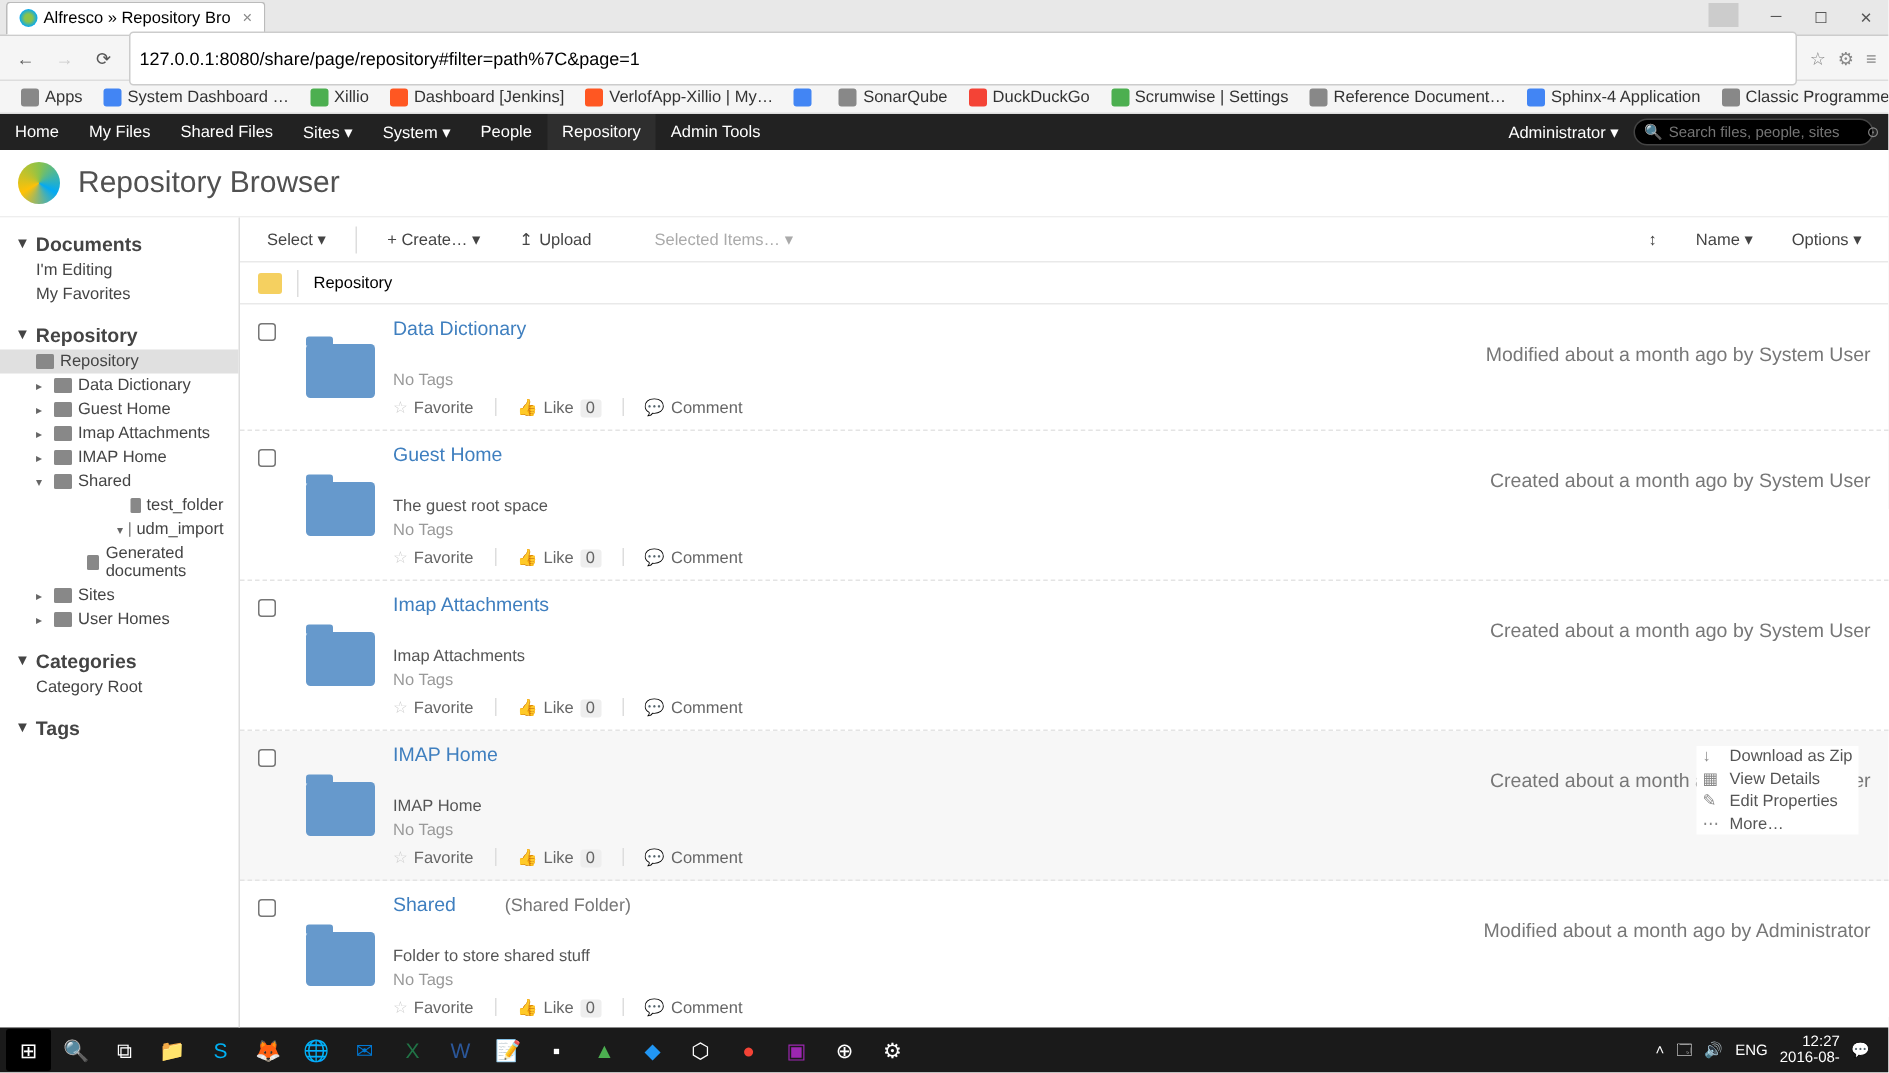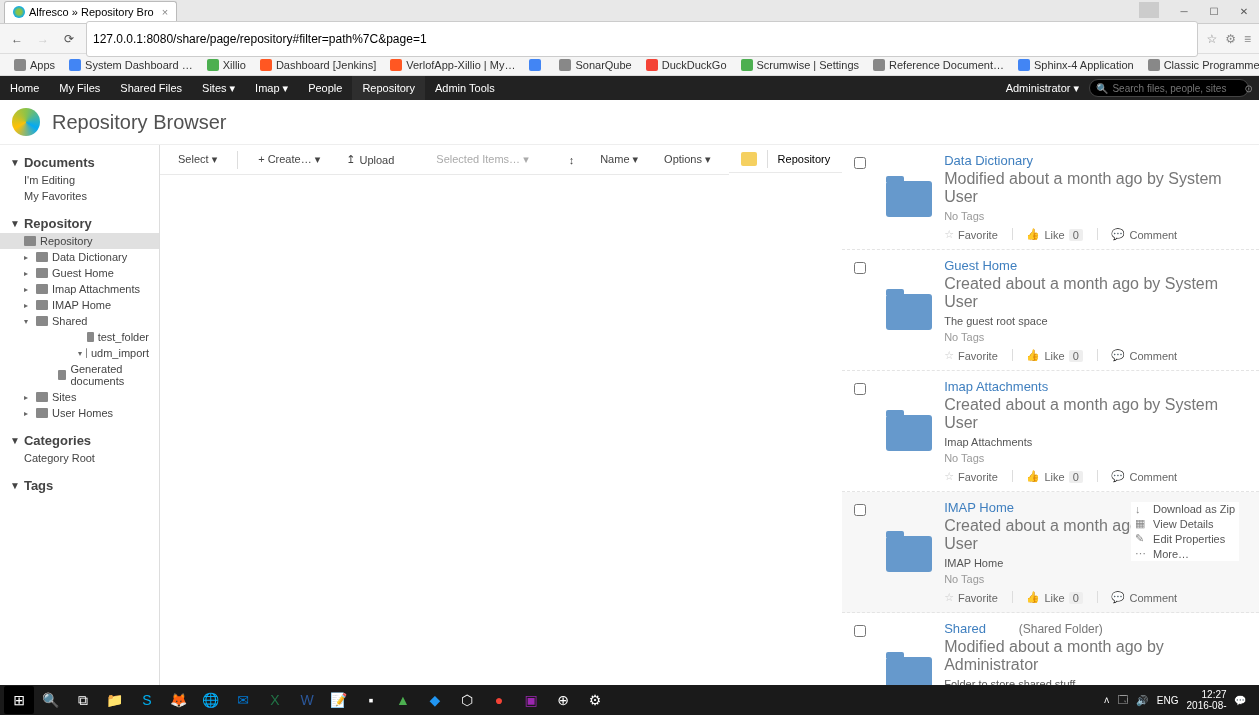--- a/index.html
+++ b/index.html
@@ -49,40 +49,40 @@
 .side-header { display: flex; align-items: center; padding: 2px 10px; font-weight: bold; color: #444; cursor: pointer; font-size: 13px; }
 .side-header .caret { margin-right: 4px; font-size: 10px; }
 .side-item { padding: 2px 10px 2px 24px; color: #444; cursor: pointer; font-size: 11px; display: flex; align-items: center; gap: 4px; }
 .side-item.active { background: #e0e0e0; }
 .side-item.indent1 { padding-left: 36px; margin-left: 42px; }
 .side-item.indent2 { padding-left: 48px; }
 .side-item .icon { width: 12px; height: 10px; background: #888; border-radius: 1px; display: inline-block; }
 .side-item .tree-caret { width: 8px; font-size: 8px; color: #666; }
 
 
-.main { flex: 1; display: flex; flex-direction: row; overflow: hidden; }
+.main { flex: 1; display: flex; flex-direction: column; overflow: hidden; }
 .toolbar { height: 30px; border-bottom: 1px solid #e9e9e9; display: flex; align-items: center; padding: 0 12px; gap: 14px; font-size: 11px; }
 .toolbar .btn { display: flex; align-items: center; gap: 4px; color: #444; cursor: pointer; padding: 3px 6px; }
 .toolbar .btn.disabled { color: #aaa; margin-left: 16px; }
 .toolbar .divider { width: 1px; height: 18px; background: #ddd; }
 .breadcrumb-bar { height: 28px; display: flex; align-items: center; padding: 0 12px; gap: 10px; border-bottom: 1px solid #e9e9e9; font-size: 11px; }
 .up-icon { width: 16px; height: 14px; background: #f5d060; border-radius: 2px; display: inline-block; position: relative; }
 .bc-sep { width:1px; height: 18px; background: #ddd; }
 .folder-list { flex: 1; overflow-y: auto; position: relative; }
 .folder-row { display: flex; border-bottom: 1px dashed #e4e4e4; padding: 8px 12px; position: relative; }
 .folder-row.hovered { background: #f7f7f7; }
 .row-check { width: 20px; padding-top: 4px; }
 .row-check input { width: 12px; height: 12px; }
 .row-icon { width: 70px; display: flex; align-items: center; justify-content: center; }
 .folder-icon { width: 46px; height: 36px; background: #6699cc; border-radius: 3px; position: relative; margin-top: 4px; }
 .folder-icon::before { content: ''; position: absolute; top: -5px; left: 0; width: 18px; height: 6px; background: #6699cc; border-radius: 2px 2px 0 0; }
 .row-body { flex: 1; }
 .row-title { color: #3f7fbf; font-size: 13px; cursor: pointer; }
 .row-title .suffix { color: #777; font-size: 12px; margin-left: 29px; }
-.row-meta { color: #777; font-size: 16px; margin-top: 2px; }
+.row-meta { color: #777; font-size: 13px; margin-top: 2px; text-align: right; }
 .row-desc { color: #555; font-size: 11px; margin-top: 4px; }
 .row-tags { color: #999; font-size: 11px; margin-top: 4px; }
 .row-actions { display: flex; gap: 14px; margin-top: 6px; font-size: 11px; color: #666; }
 .row-actions .act { display: flex; align-items: center; gap: 4px; cursor: pointer; }
 .row-actions .sep { width: 1px; height: 12px; background: #ddd; }
 .star { color: #ccc; }
 .thumb { color: #ccc; }
 .bubble { color: #ccc; }
 
 .hover-actions { position: absolute; right: 20px; top: 10px; background: #fff; display: flex; flex-direction: column; font-size: 11px; }
@@ -176,21 +176,21 @@
       <span>Classic Programmer</span>
     </div>
 
 </div>
 
 <div class="app-nav">
   <div class="nav-item">Home</div>
   <div class="nav-item">My Files</div>
   <div class="nav-item">Shared Files</div>
   <div class="nav-item">Sites ▾</div>
-  <div class="nav-item">Imap ▾</div>
+  <div class="nav-item">System ▾</div>
   <div class="nav-item">People</div>
   <div class="nav-item active">Repository</div>
   <div class="nav-item">Admin Tools</div>
   <div class="spacer"></div>
   <div class="nav-item">Administrator ▾</div>
   <div class="search-box">
     <span class="mag">🔍</span>
     <input placeholder="Search files, people, sites" style="">
     <span style="color:#888;font-size:10px">⊙</span>
   </div>

